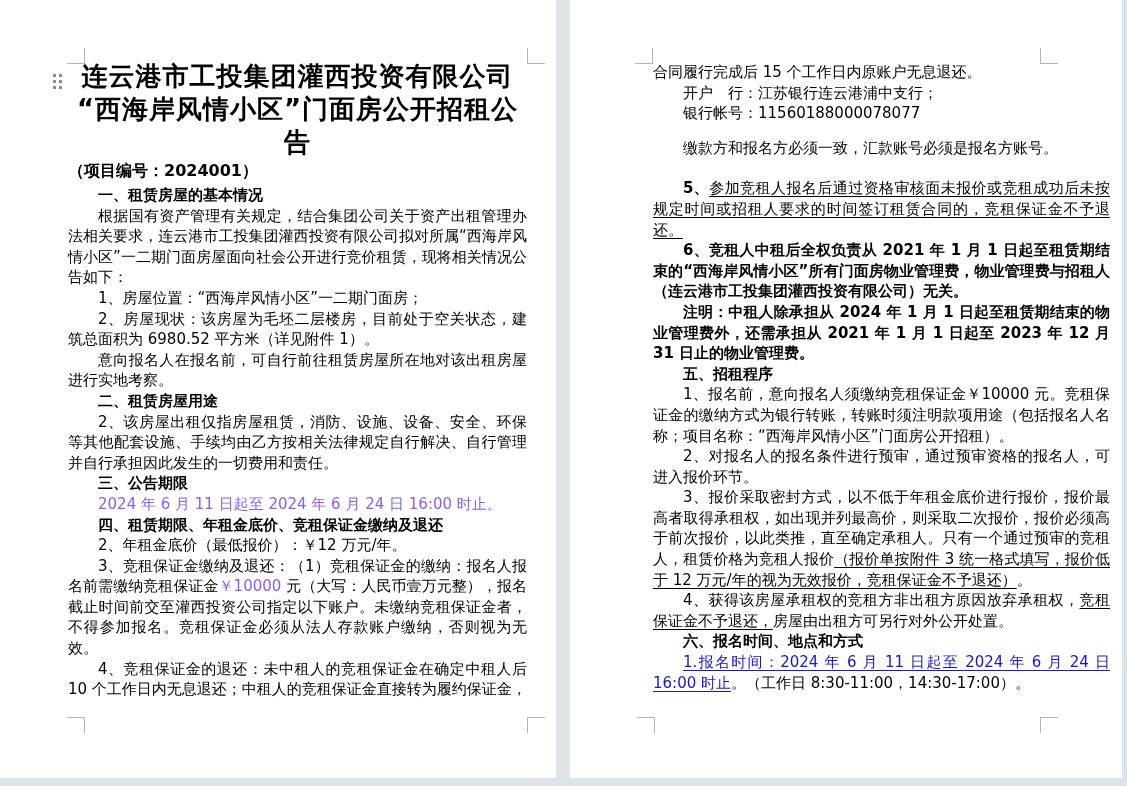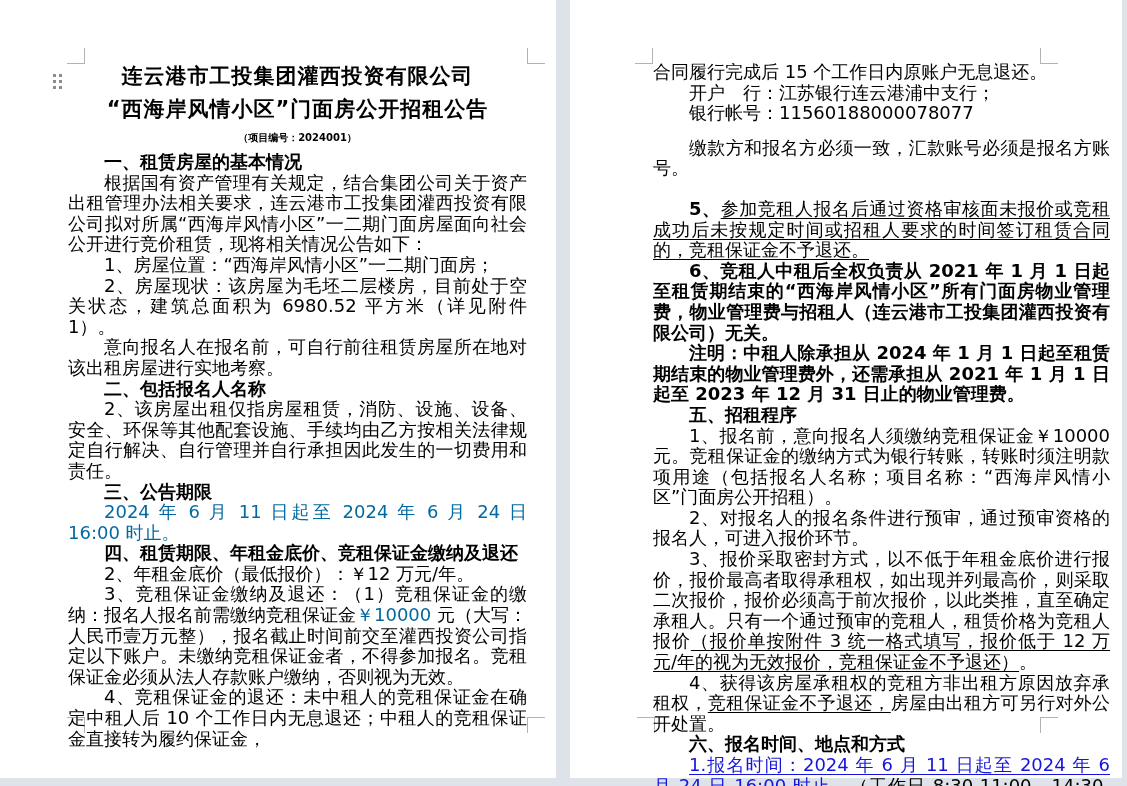--- a/index.html
+++ b/index.html
@@ -34,36 +34,36 @@
     justify-items: center; align-items: center;
     cursor: move;
   }
   .drag-handle i { width: 3px; height: 3px; background: #8c8c8c; display: block; }
 
   .content { position: absolute; text-align: justify; }
   .page1 .content { left: 68px; top: 48px; width: 459px; }
   .page2 .content { left: 83px; top: 62px; width: 457px; }
 
   .doc-title {
-    font-size: 21px; font-weight: bold; text-align: center;
+    font-size: 26px; font-weight: bold; text-align: center;
     line-height: 33px; letter-spacing: 1px;
   }
   .doc-title.first { margin-top: 12px; }
   .doc-subtitle {
-    font-size: 10px; font-weight: bold; text-align: center;
+    font-size: 16px; font-weight: bold; text-align: left;
     line-height: 16px; margin: 4px 0 6px 0;
   }
 
   p.para {
-    margin: 0; font-size: 18px; line-height: 20.6px;
+    margin: 0; font-size: 15px; line-height: 20.6px;
   }
   .indent { text-indent: 2em; }
   .bold { font-weight: bold; }
   .boldu { font-weight: normal; text-decoration: underline; text-underline-offset: 3px; }
-  .blue { color: #0369a1; }
+  .blue { color: #8b5cf6; }
   .blueu { color: #1515dd; text-decoration: underline; text-underline-offset: 3px; }
   .vspace-sm { height: 14px; }
   .vspace-md { height: 20px; }
 </style>
 </head>
 <body>
 
 <div class="stage">
 
   <div class="page page1">
@@ -84,21 +84,21 @@
     <div class="content">
       <div class="doc-title first">连云港市工投集团灌西投资有限公司</div>
       <div class="doc-title">“西海岸风情小区”门面房公开招租公告</div>
       <div class="doc-subtitle">（项目编号：2024001）</div>
 
       <p class="para indent bold">一、租赁房屋的基本情况</p>
       <p class="para indent">根据国有资产管理有关规定，结合集团公司关于资产出租管理办法相关要求，连云港市工投集团灌西投资有限公司拟对所属“西海岸风情小区”一二期门面房屋面向社会公开进行竞价租赁，现将相关情况公告如下：</p>
       <p class="para indent">1、房屋位置：“西海岸风情小区”一二期门面房；</p>
       <p class="para indent">2、房屋现状：该房屋为毛坯二层楼房，目前处于空关状态，建筑总面积为 6980.52 平方米（详见附件 1）。</p>
       <p class="para indent">意向报名人在报名前，可自行前往租赁房屋所在地对该出租房屋进行实地考察。</p>
-      <p class="para indent bold">二、包括报名人名称</p>
+      <p class="para indent bold">二、租赁房屋用途</p>
       <p class="para indent">2、该房屋出租仅指房屋租赁，消防、设施、设备、安全、环保等其他配套设施、手续均由乙方按相关法律规定自行解决、自行管理并自行承担因此发生的一切费用和责任。</p>
       <p class="para indent bold">三、公告期限</p>
       <p class="para indent blue">2024 年 6 月 11 日起至 2024 年 6 月 24 日 16:00 时止。</p>
       <p class="para indent bold">四、租赁期限、年租金底价、竞租保证金缴纳及退还</p>
       <p class="para indent">2、年租金底价（最低报价）：￥12 万元/年。</p>
       <p class="para indent"><span>3、竞租保证金缴纳及退还：（1）竞租保证金的缴纳：报名人报名前需缴纳竞租保证金</span><span class="blue">￥10000</span><span> 元（大写：人民币壹万元整），报名截止时间前交至灌西投资公司指定以下账户。未缴纳竞租保证金者，不得参加报名。竞租保证金必须从法人存款账户缴纳，否则视为无效。</span></p>
       <p class="para indent">4、竞租保证金的退还：未中租人的竞租保证金在确定中租人后 10 个工作日内无息退还；中租人的竞租保证金直接转为履约保证金，</p>
     </div>
   </div>
 

